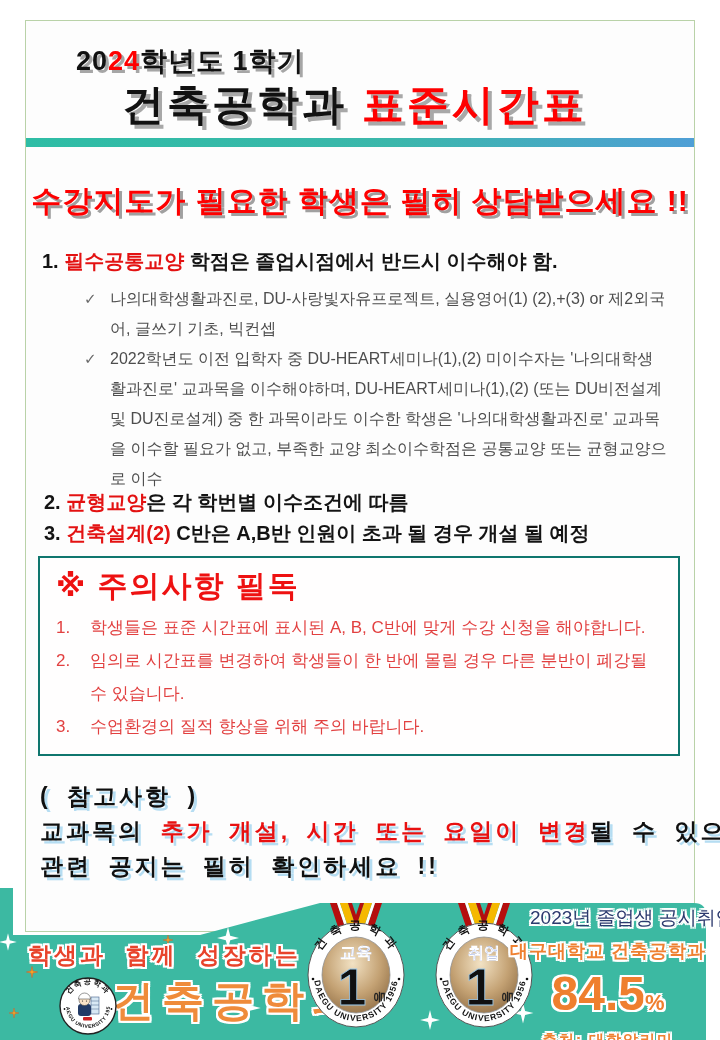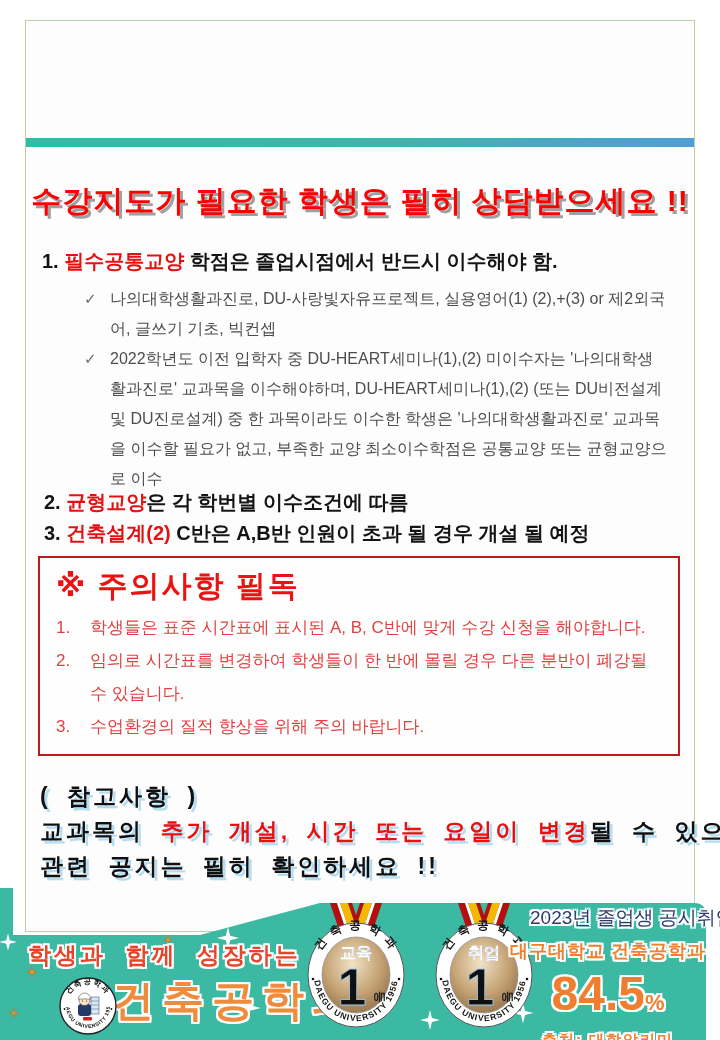--- a/index.html
+++ b/index.html
@@ -26,21 +26,21 @@
   .sec .red{color:#e31212;}
   .sec1{left:16px;top:227px;}
   .sec2{left:18px;top:468px;}
   .sec3{left:18px;top:499px;}
   .bullets{position:absolute;left:58px;top:263px;width:585px;font-size:16px;color:#4d4d4d;
            line-height:30px;}
   .bullet{display:flex;gap:10px;}
   .bullet .chk{flex:0 0 16px;color:#6a6a6a;font-size:15px;}
   
   .caution{position:absolute;left:12px;top:535px;width:642px;height:200px;
-           border:2px solid #b91c1c;background:#fffefe;box-sizing:border-box;}
+           border:2px solid #0f766e;background:#fffefe;box-sizing:border-box;}
   .caution-title{margin:8px 0 4px 16px;font-size:30px;font-weight:800;color:#ee1111;
                  letter-spacing:2px;}
   .caution-list{margin:4px 10px 0 16px;}
   .caution-item{display:flex;font-size:17px;color:#e24040;line-height:33px;}
   .caution-item .num{flex:0 0 34px;}
   .caution-item .txt{flex:1;}
   
   .reference{position:absolute;left:14px;top:758px;font-size:23px;font-weight:800;color:#101010;
              line-height:35px;letter-spacing:3px;word-spacing:7px;
              text-shadow:3px 3px 0 #b5ddf2;white-space:nowrap;}
@@ -65,21 +65,23 @@
   .stats .val .unit{font-size:22px;}
   .stats .src{font-size:15px;font-weight:800;color:#ef8030;margin-top:3px;letter-spacing:2px;white-space:nowrap;}
 </style>
 </head>
 <body>
 
 <div class="stage">
 
   <div class="page">
 
-
+    <div class="title1"><span>20</span><span class="red">24</span><span>학년도 1학기</span></div>
+
+    <div class="title2"><span>건축공학과 </span><span class="red">표준시간표</span></div>
 
     <div class="grad-bar"></div>
 
     <div class="headline">수강지도가 필요한 학생은 필히 상담받으세요 !!</div>
 
     <div class="sec sec1"><span>1. </span><span class="red">필수공통교양</span><span> 학점은 졸업시점에서 반드시 이수해야 함.</span></div>
 
     <div class="bullets">
       <div class="bullet">
         <span class="chk">✓</span>

